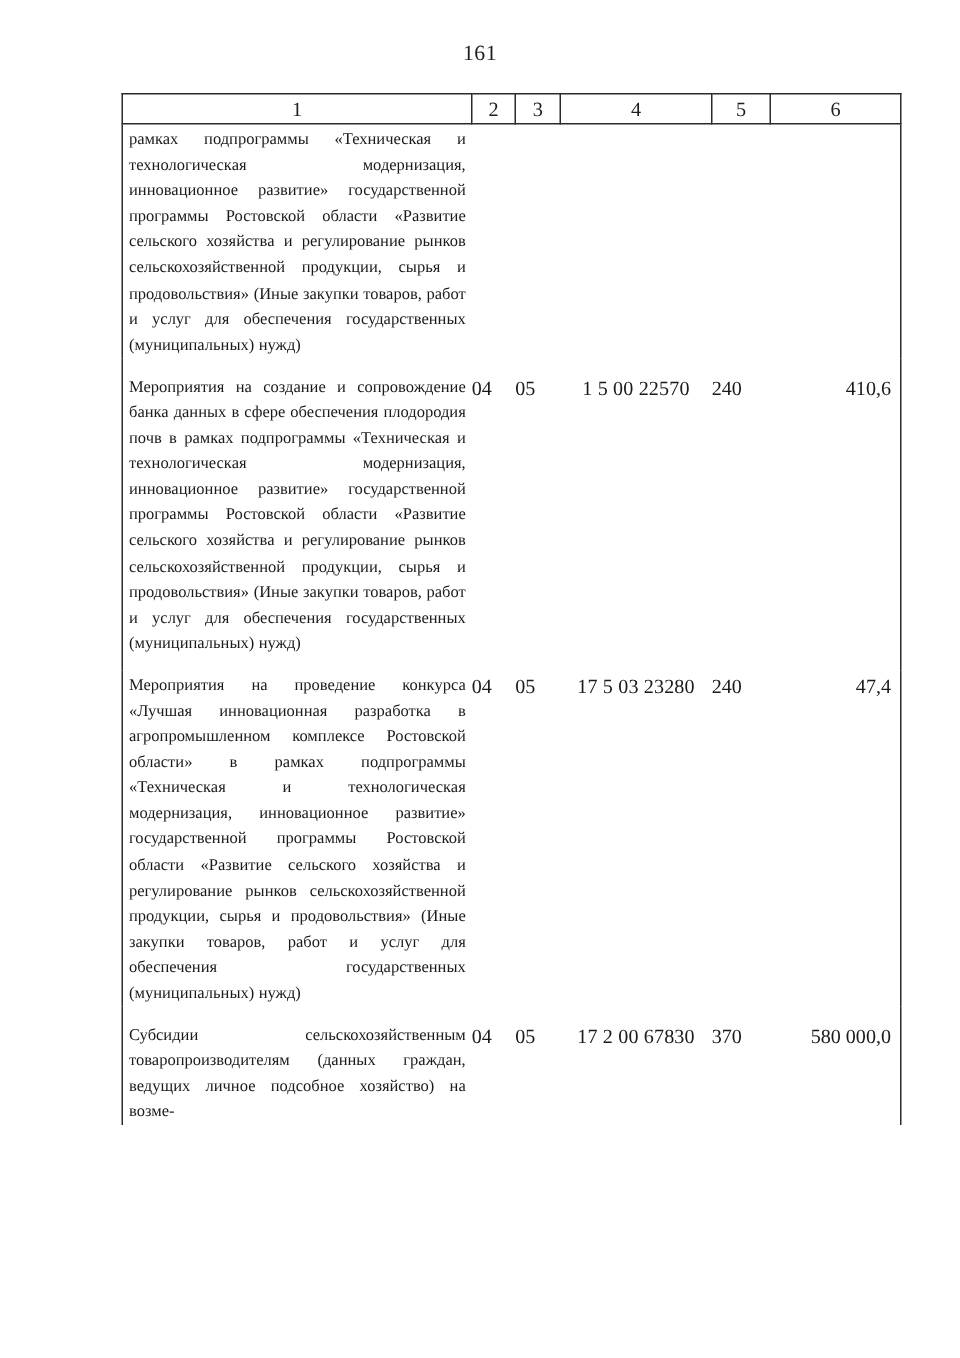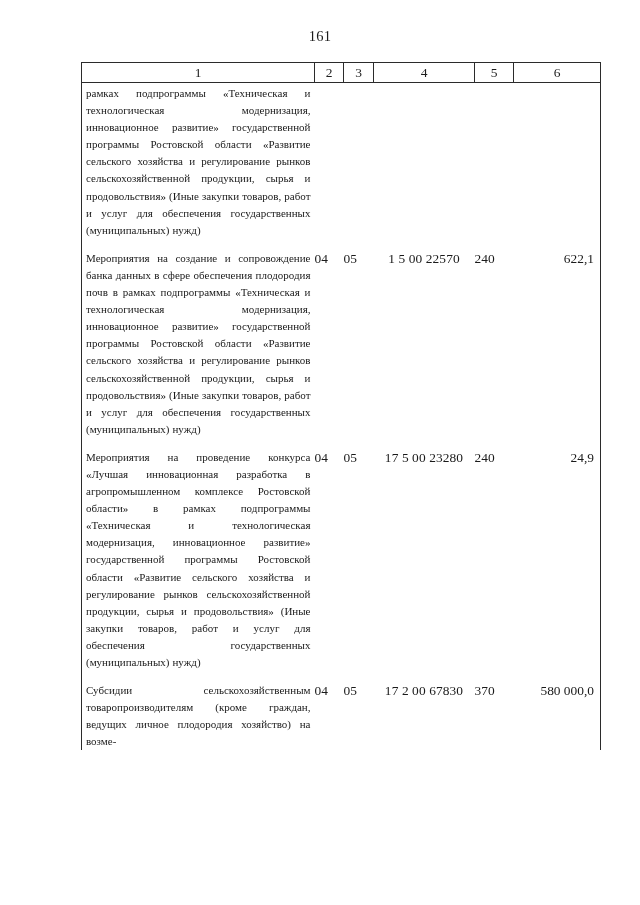--- a/index.html
+++ b/index.html
@@ -179,21 +179,21 @@
           <td class="c3">
             <div class="num">05</div>
           </td>
           <td class="c4">
             <div class="bcc">1 5 00 22570</div>
           </td>
           <td class="c5">
             <div class="num">240</div>
           </td>
           <td class="c6">
-            <div class="num-right">622,1</div>
+            <div class="num-right">410,6</div>
           </td>
         </tr>
 
         <tr class="spacer-row">
           <td class="c1"></td>
             <td></td>
             <td></td>
             <td></td>
             <td></td>
             <td class="c6"></td>
@@ -203,42 +203,42 @@
           <td class="c1">
             <div class="cell-text">Мероприятия на проведение конкурса «Лучшая инновационная разработка в агропромышленном комплексе Ростовской области» в рамках подпрограммы «Техническая и технологическая модернизация, инновационное развитие» государственной программы Ростовской области «Развитие сельского хозяйства и регулирование рынков сельскохозяйственной продукции, сырья и продовольствия» (Иные закупки товаров, работ и услуг для обеспечения государственных (муниципальных) нужд)</div>
           </td>
           <td class="c2">
             <div class="num">04</div>
           </td>
           <td class="c3">
             <div class="num">05</div>
           </td>
           <td class="c4">
-            <div class="bcc">17 5 00 23280</div>
+            <div class="bcc">17 5 03 23280</div>
           </td>
           <td class="c5">
             <div class="num">240</div>
           </td>
           <td class="c6">
-            <div class="num-right">24,9</div>
+            <div class="num-right">47,4</div>
           </td>
         </tr>
 
         <tr class="spacer-row">
           <td class="c1"></td>
             <td></td>
             <td></td>
             <td></td>
             <td></td>
             <td class="c6"></td>
         </tr>
 
         <tr class="data-row">
           <td class="c1">
-            <div class="cell-text">Субсидии сельскохозяйственным товаропроизводителям (кроме граждан, ведущих личное плодородия хозяйство) на возме-</div>
+            <div class="cell-text">Субсидии сельскохозяйственным товаропроизводителям (данных граждан, ведущих личное подсобное хозяйство) на возме-</div>
           </td>
           <td class="c2">
             <div class="num">04</div>
           </td>
           <td class="c3">
             <div class="num">05</div>
           </td>
           <td class="c4">
             <div class="bcc">17 2 00 67830</div>
           </td>

